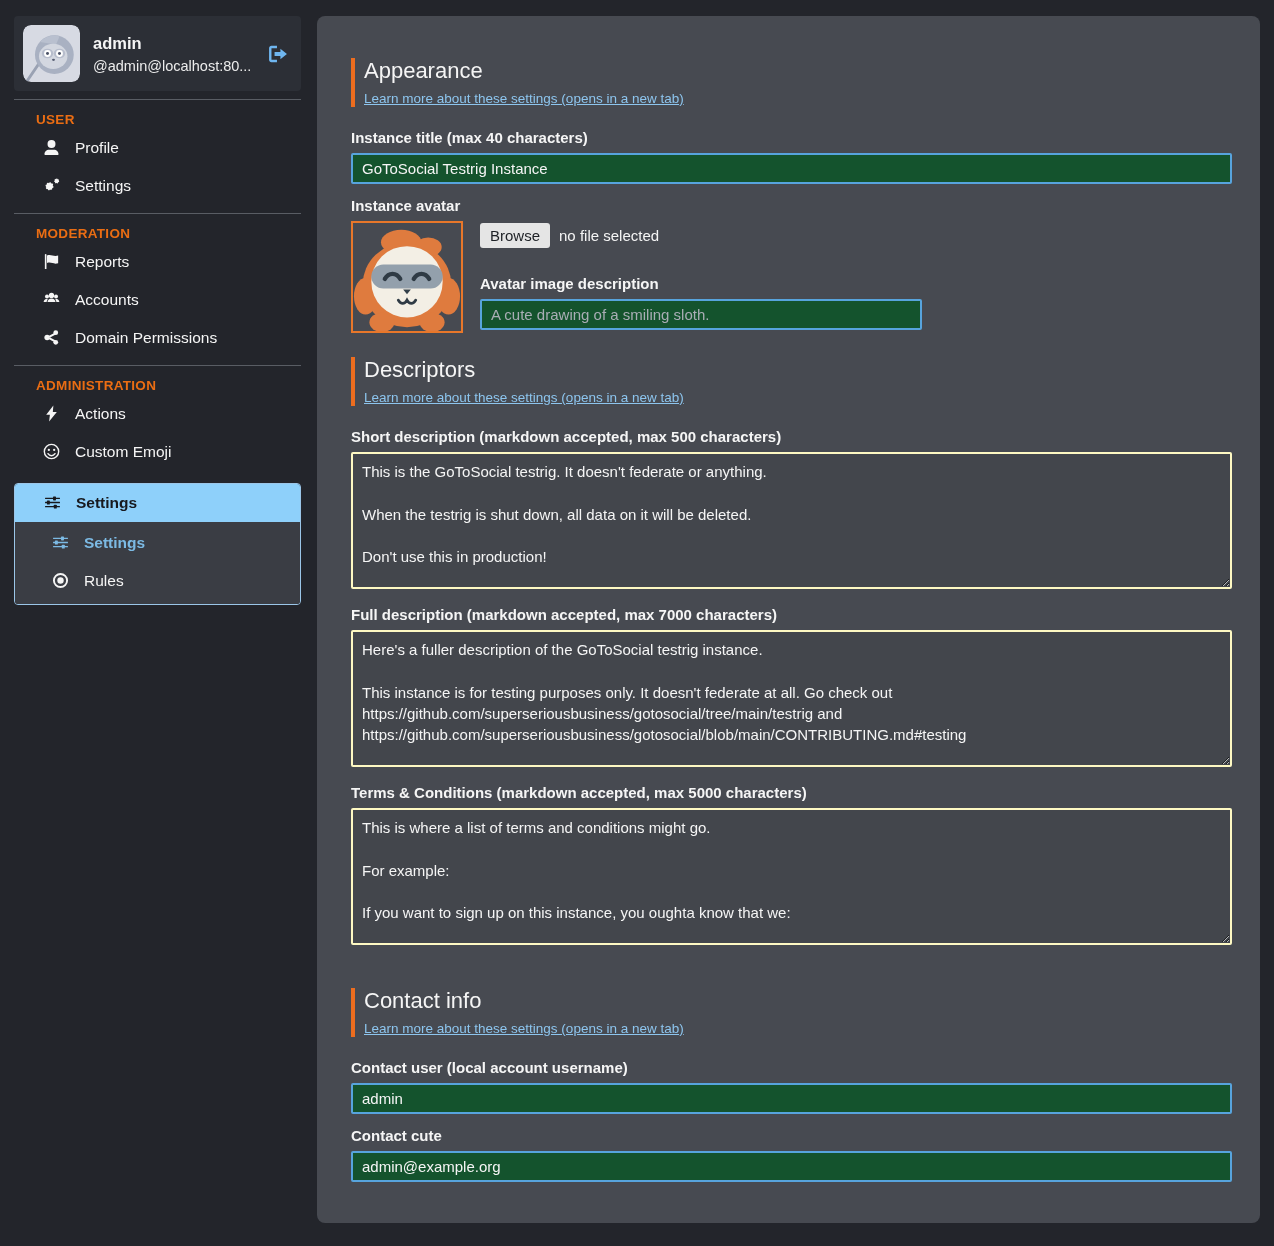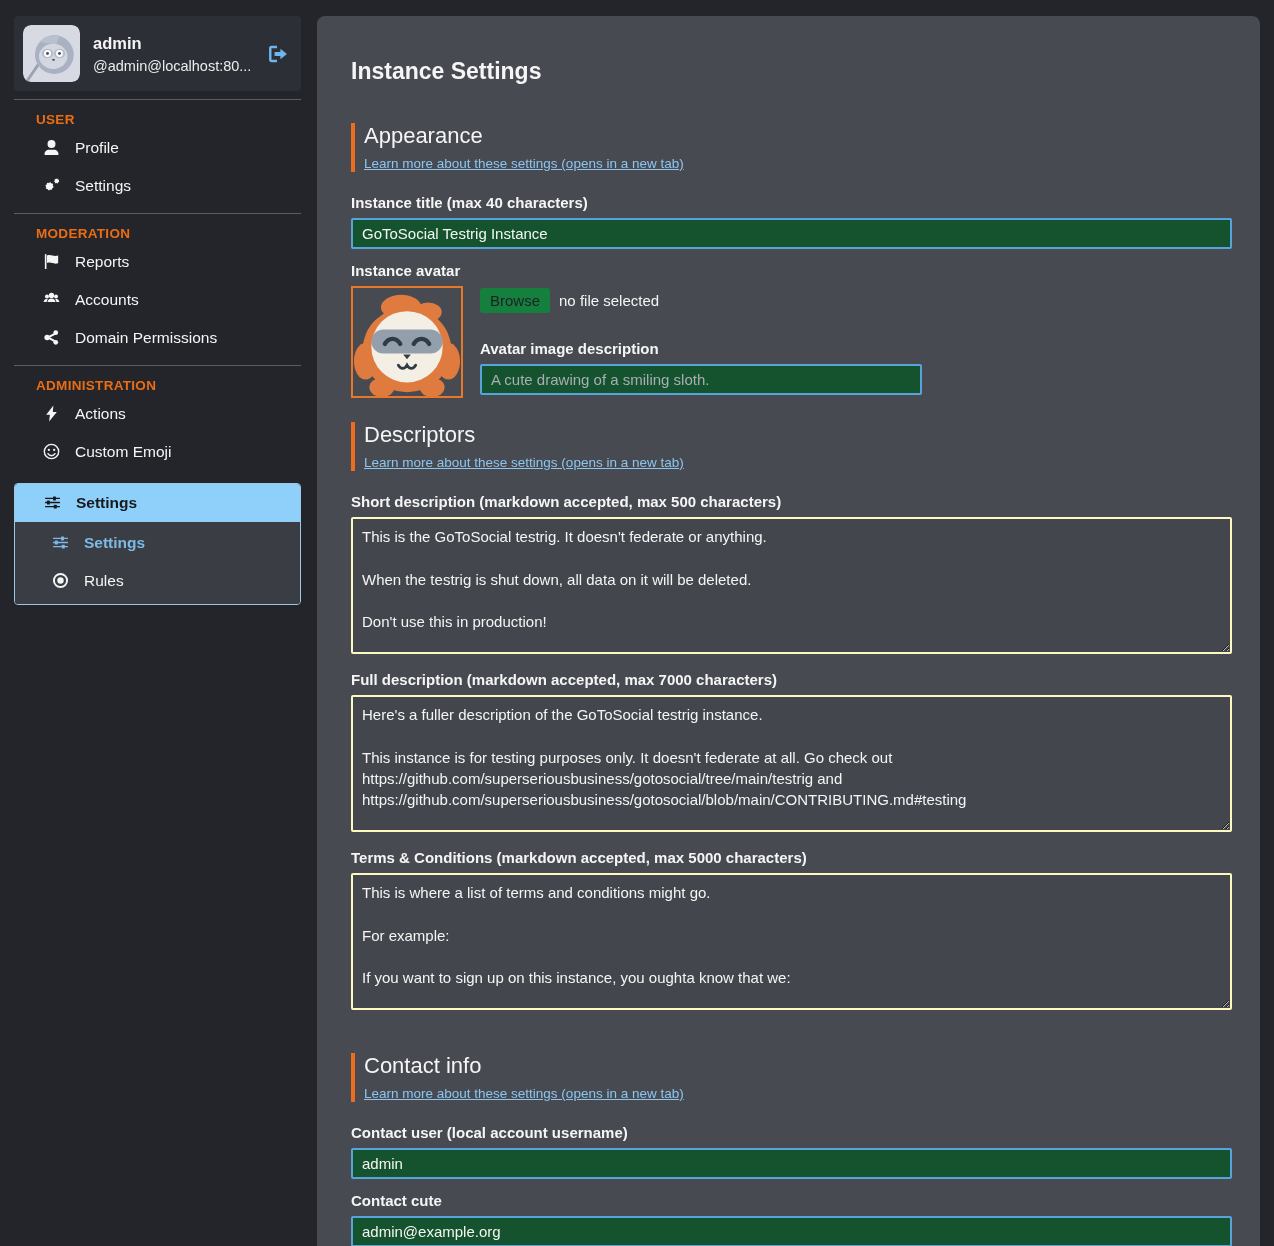--- a/index.html
+++ b/index.html
@@ -79,21 +79,21 @@
 
   .avatar-row { display: flex; gap: 17px; margin-bottom: 24px; }
   .avatar-box {
     width: 112px; height: 112px; border: 2px solid #e8772a;
     flex: 0 0 112px; overflow: hidden;
   }
   .avatar-box svg { display: block; width: 100%; height: 100%; }
   .avatar-col { display: flex; flex-direction: column; }
   .browse-row { display: flex; align-items: center; gap: 9px; margin: 2px 0 27px 0; }
   .browse-btn {
-    background: #15803d; color: #1d2025; border: none; border-radius: 3px;
+    background: #e5e5e5; color: #1d2025; border: none; border-radius: 3px;
     font-family: "Liberation Sans", sans-serif; font-size: 15px;
     padding: 4px 10px; cursor: pointer;
   }
   .file-status { font-size: 15px; }
   .desc-input { width: 442px; }
   .gap-contact { height: 26px; }
 </style>
 </head>
 <body>
 
@@ -250,21 +250,20 @@
           </span>
           <span>Rules</span>
         </div>
       </div>
     </div>
 
   </aside>
 
   <main class="panel">
 
-    <h1>Instance Settings</h1>
 
     <div class="section-head">
       <h2>Appearance</h2>
       <a href="#">Learn more about these settings (opens in a new tab)</a>
     </div>
 
     <div class="field">
       <label class="field-label">Instance title (max 40 characters)</label>
       <input class="text-input" type="text" value="GoToSocial Testrig Instance" style="">
     </div>

